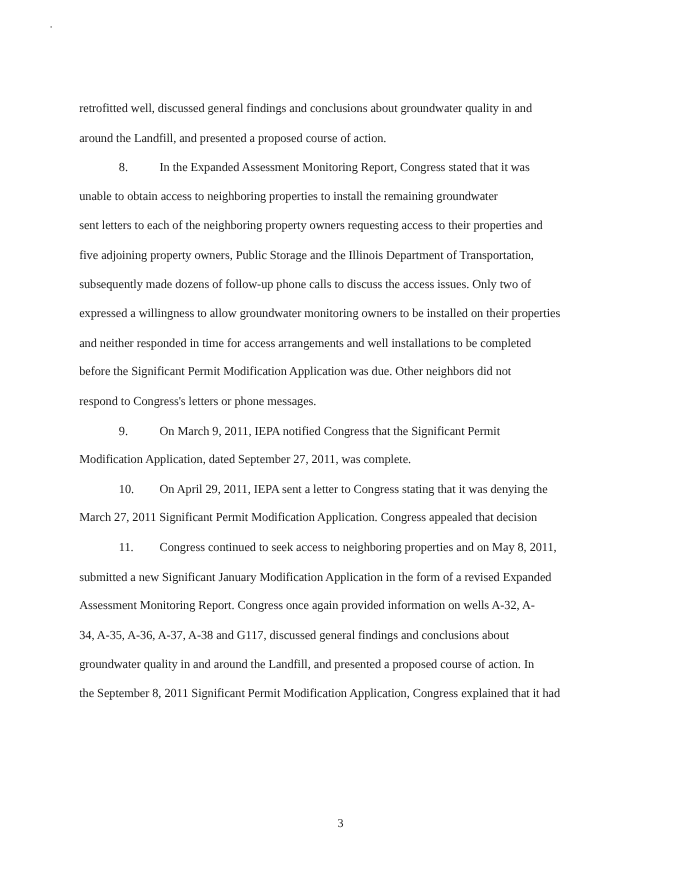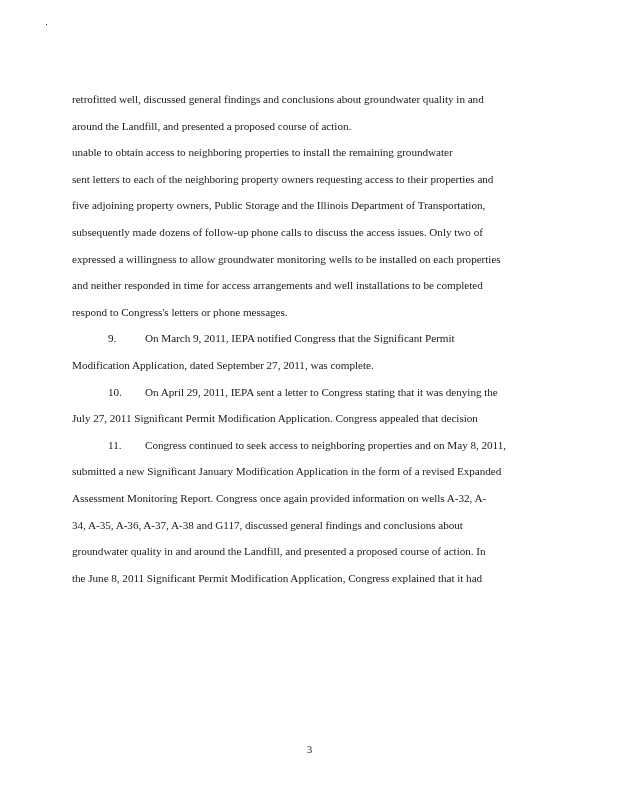--- a/index.html
+++ b/index.html
@@ -20,32 +20,34 @@
   .page-num { position: absolute; left: 0; width: 619px; top: 743px; text-align: center; font-size: 11px; }
 </style>
 </head>
 <body>
 
 <div class="page">
   <div class="speck"></div>
   <div class="body-text" id="body-text">
       <div class="line"><span>retrofitted well, discussed general findings and conclusions about groundwater quality in and</span></div>
       <div class="line"><span>around the Landfill, and presented a proposed course of action.</span></div>
+      <div class="line indent"><span class="num">8.</span><span>In the Expanded Assessment Monitoring Report, Congress stated that it was</span></div>
       <div class="line"><span>unable to obtain access to neighboring properties to install the remaining groundwater</span></div>
       <div class="line"><span>sent letters to each of the neighboring property owners requesting access to their properties and</span></div>
       <div class="line"><span>five adjoining property owners, Public Storage and the Illinois Department of Transportation,</span></div>
       <div class="line"><span>subsequently made dozens of follow-up phone calls to discuss the access issues.  Only two of</span></div>
-      <div class="line"><span>expressed a willingness to allow groundwater monitoring wells to be installed on each properties</span></div>
+      <div class="line"><span>expressed a willingness to allow groundwater monitoring owners to be installed on their properties</span></div>
       <div class="line"><span>and neither responded in time for access arrangements and well installations to be completed</span></div>
+      <div class="line"><span>before the Significant Permit Modification Application was due.  Other neighbors did not</span></div>
       <div class="line"><span>respond to Congress's letters or phone messages.</span></div>
       <div class="line indent"><span class="num">9.</span><span>On March 9, 2011, IEPA notified Congress that the Significant Permit</span></div>
       <div class="line"><span>Modification Application, dated September 27, 2011, was complete.</span></div>
       <div class="line indent"><span class="num">10.</span><span>On April 29, 2011, IEPA sent a letter to Congress stating that it was denying the</span></div>
-      <div class="line"><span>July 27, 2011 Significant Permit Modification Application.  Congress appealed that decision</span></div>
+      <div class="line"><span>March 27, 2011 Significant Permit Modification Application.  Congress appealed that decision</span></div>
       <div class="line indent"><span class="num">11.</span><span>Congress continued to seek access to neighboring properties and on May 8, 2011,</span></div>
       <div class="line"><span>submitted a new Significant January Modification Application in the form of a revised Expanded</span></div>
       <div class="line"><span>Assessment Monitoring Report.  Congress once again provided information on wells A-32, A-</span></div>
       <div class="line"><span>34, A-35, A-36, A-37, A-38 and G117, discussed general findings and conclusions about</span></div>
       <div class="line"><span>groundwater quality in and around the Landfill, and presented a proposed course of action.  In</span></div>
-      <div class="line"><span>the June 8, 2011 Significant Permit Modification Application, Congress explained that it had</span></div>
+      <div class="line"><span>the September 8, 2011 Significant Permit Modification Application, Congress explained that it had</span></div>
     </div>
   <div class="page-num">3</div>
 </div>
 
 </body></html>

